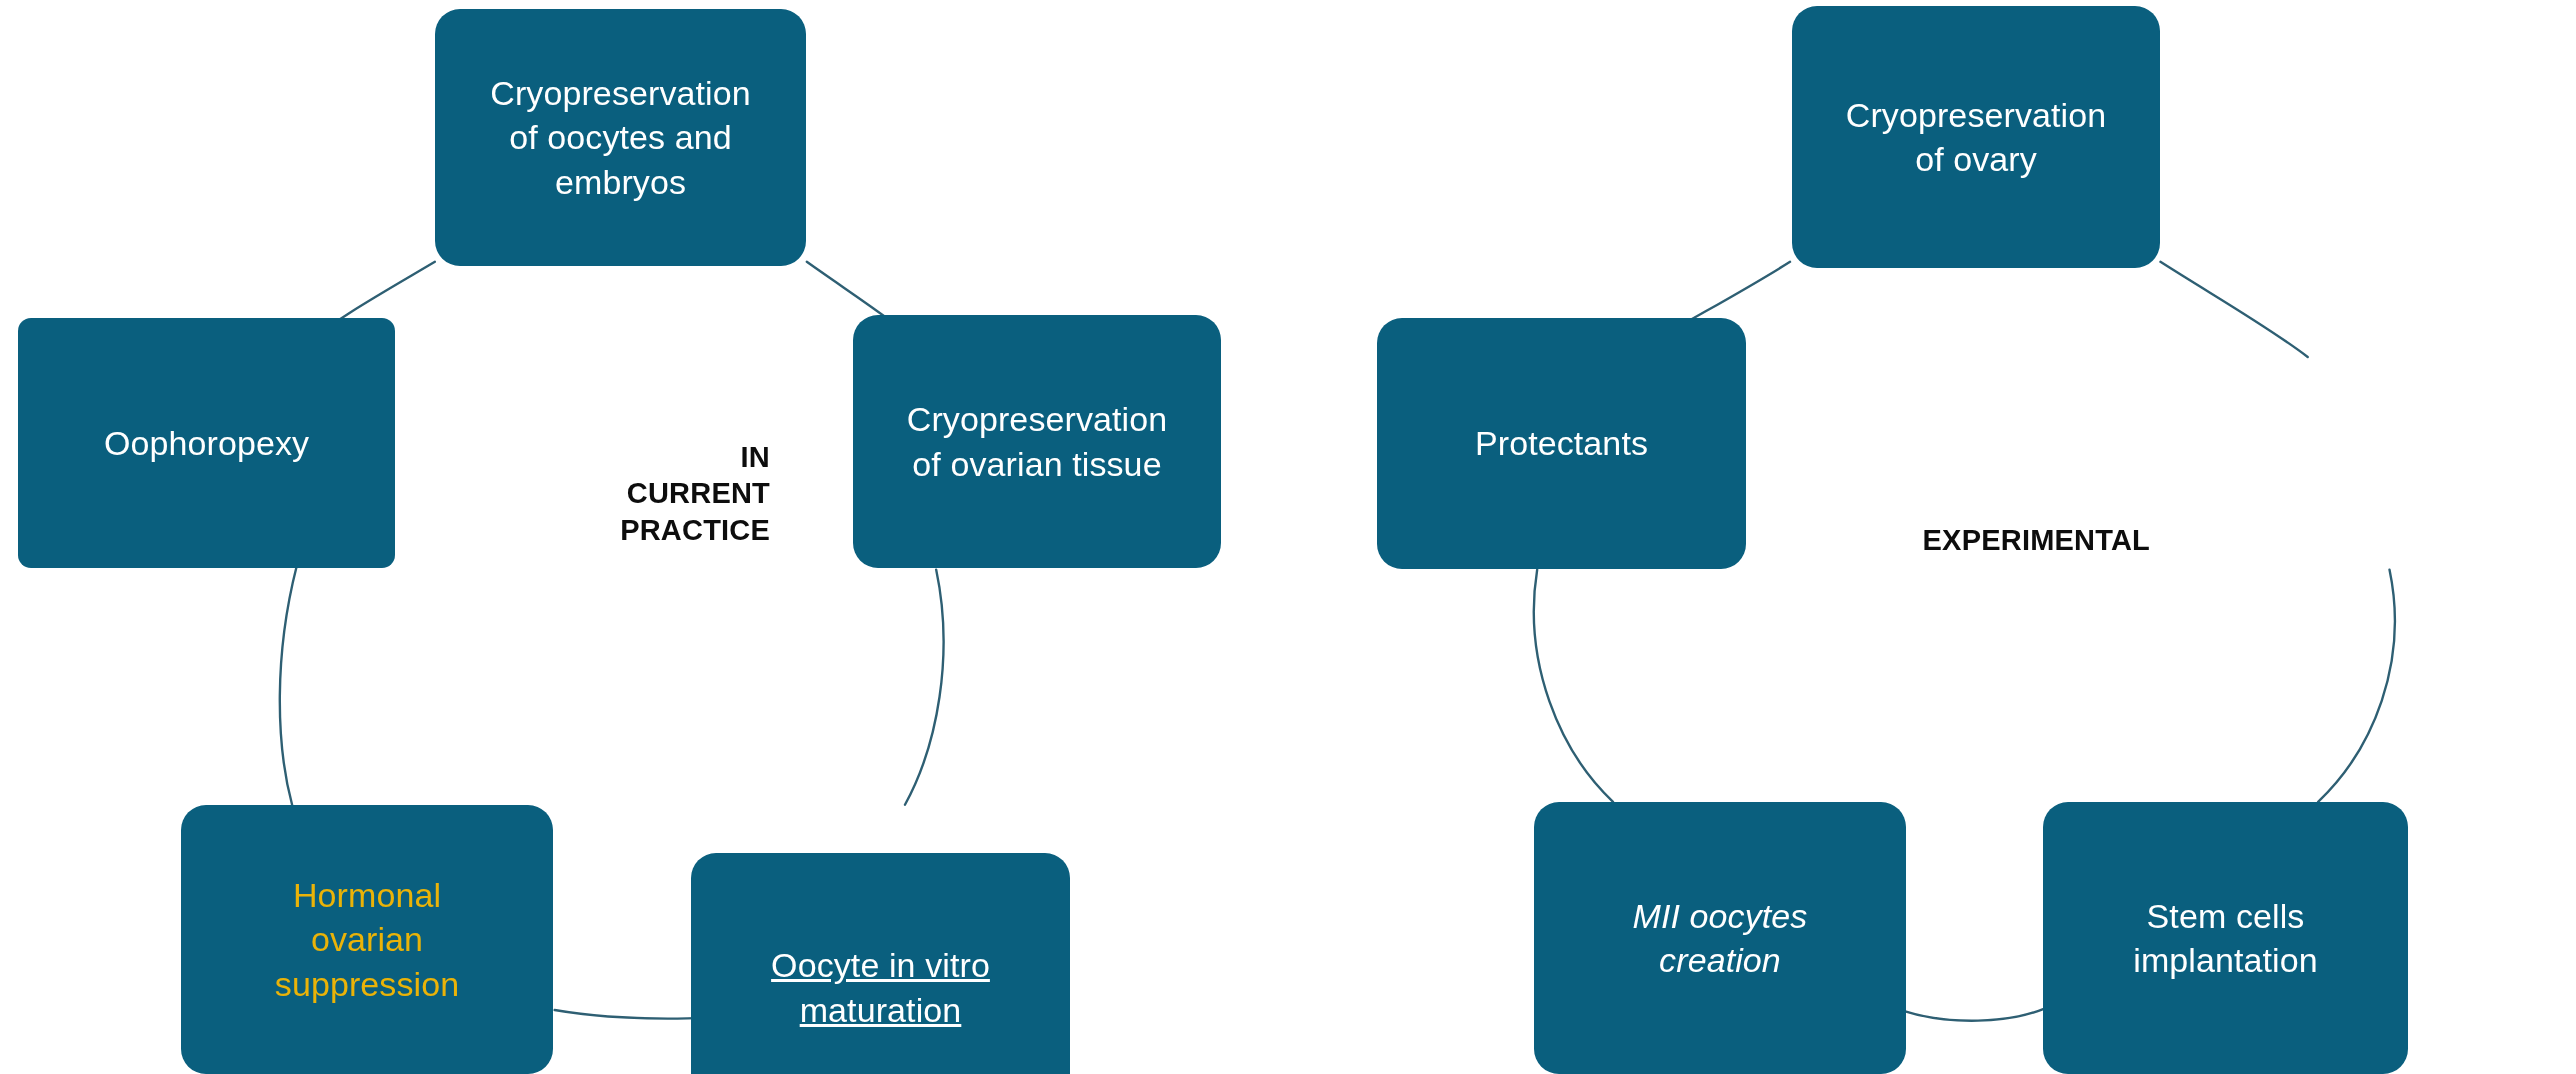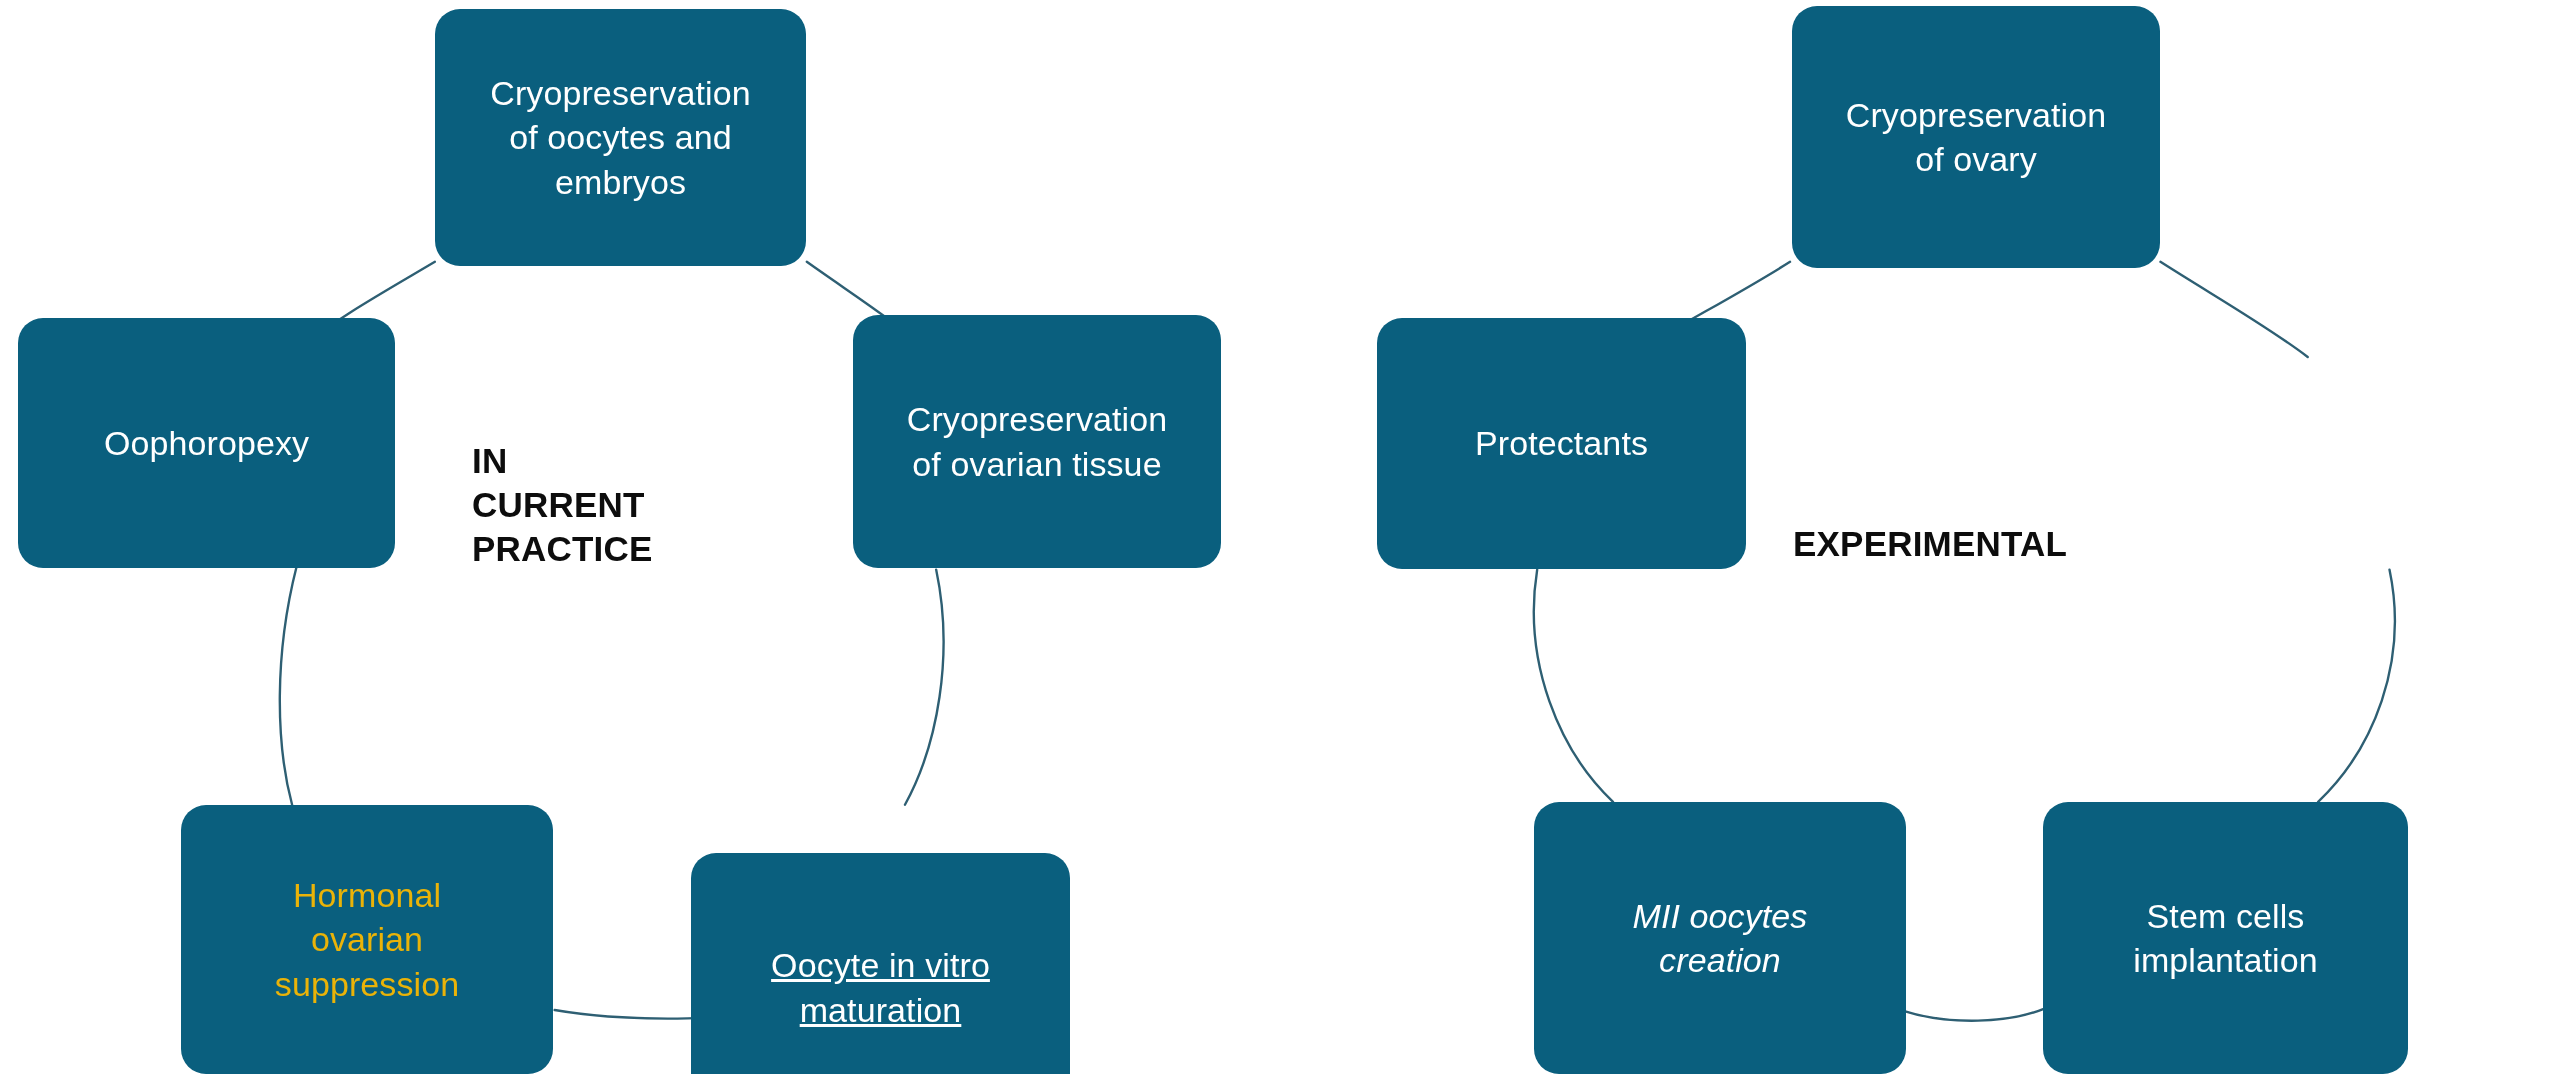--- a/index.html
+++ b/index.html
@@ -44,23 +44,23 @@
   }
   .node-label {
     display: block;
     white-space: pre-line;
   }
   .cluster-title {
     position: absolute;
     color: #0d0d0d;
     font-family: "Liberation Sans", sans-serif;
     font-weight: bold;
-    font-size: 35px;
+    font-size: 29px;
     line-height: 1.25;
-    text-align: left;
+    text-align: right;
     white-space: pre-line;
     letter-spacing: 0.2px;
   }
 
   
   #lc-title   { left: 472px;  top: 439px;  width: 298px; }
 
   #lc-node-0  { left: 435px;  top: 9px;   width: 371px; height: 257px; }   
   #lc-node-1  { left: 853px; top: 315px;  width: 368px; height: 253px; }   
   #lc-node-2  { left: 691px;  top: 853px; width: 379px; height: 269px; text-decoration: underline; }   
@@ -113,21 +113,21 @@
   </div>
   <div class="node" id="lc-node-2" style="background: rgb(10, 95, 126); color: rgb(255, 255, 255);">
     <span class="node-label">Oocyte in vitro
 maturation</span>
   </div>
   <div class="node" id="lc-node-3" style="background: rgb(10, 95, 126); color: #eab308;">
     <span class="node-label">Hormonal
 ovarian
 suppression</span>
   </div>
-  <div class="node" id="lc-node-4" style="background: rgb(10, 95, 126); color: rgb(255, 255, 255);">
+  <div class="node" id="lc-node-4" style="background: rgb(10, 95, 126); color: rgb(255, 255, 255); border-radius: 13px;">
     <span class="node-label">Oophoropexy</span>
   </div>
 
   <div class="cluster-title" id="rc-title" style="color: rgb(13, 13, 13);">EXPERIMENTAL</div>
 
   <div class="node" id="rc-node-0" style="background: rgb(10, 95, 126); color: rgb(255, 255, 255);">
     <span class="node-label">Cryopreservation
 of ovary</span>
   </div>
   <div class="node" id="rc-node-2" style="background: rgb(10, 95, 126); color: rgb(255, 255, 255);">

